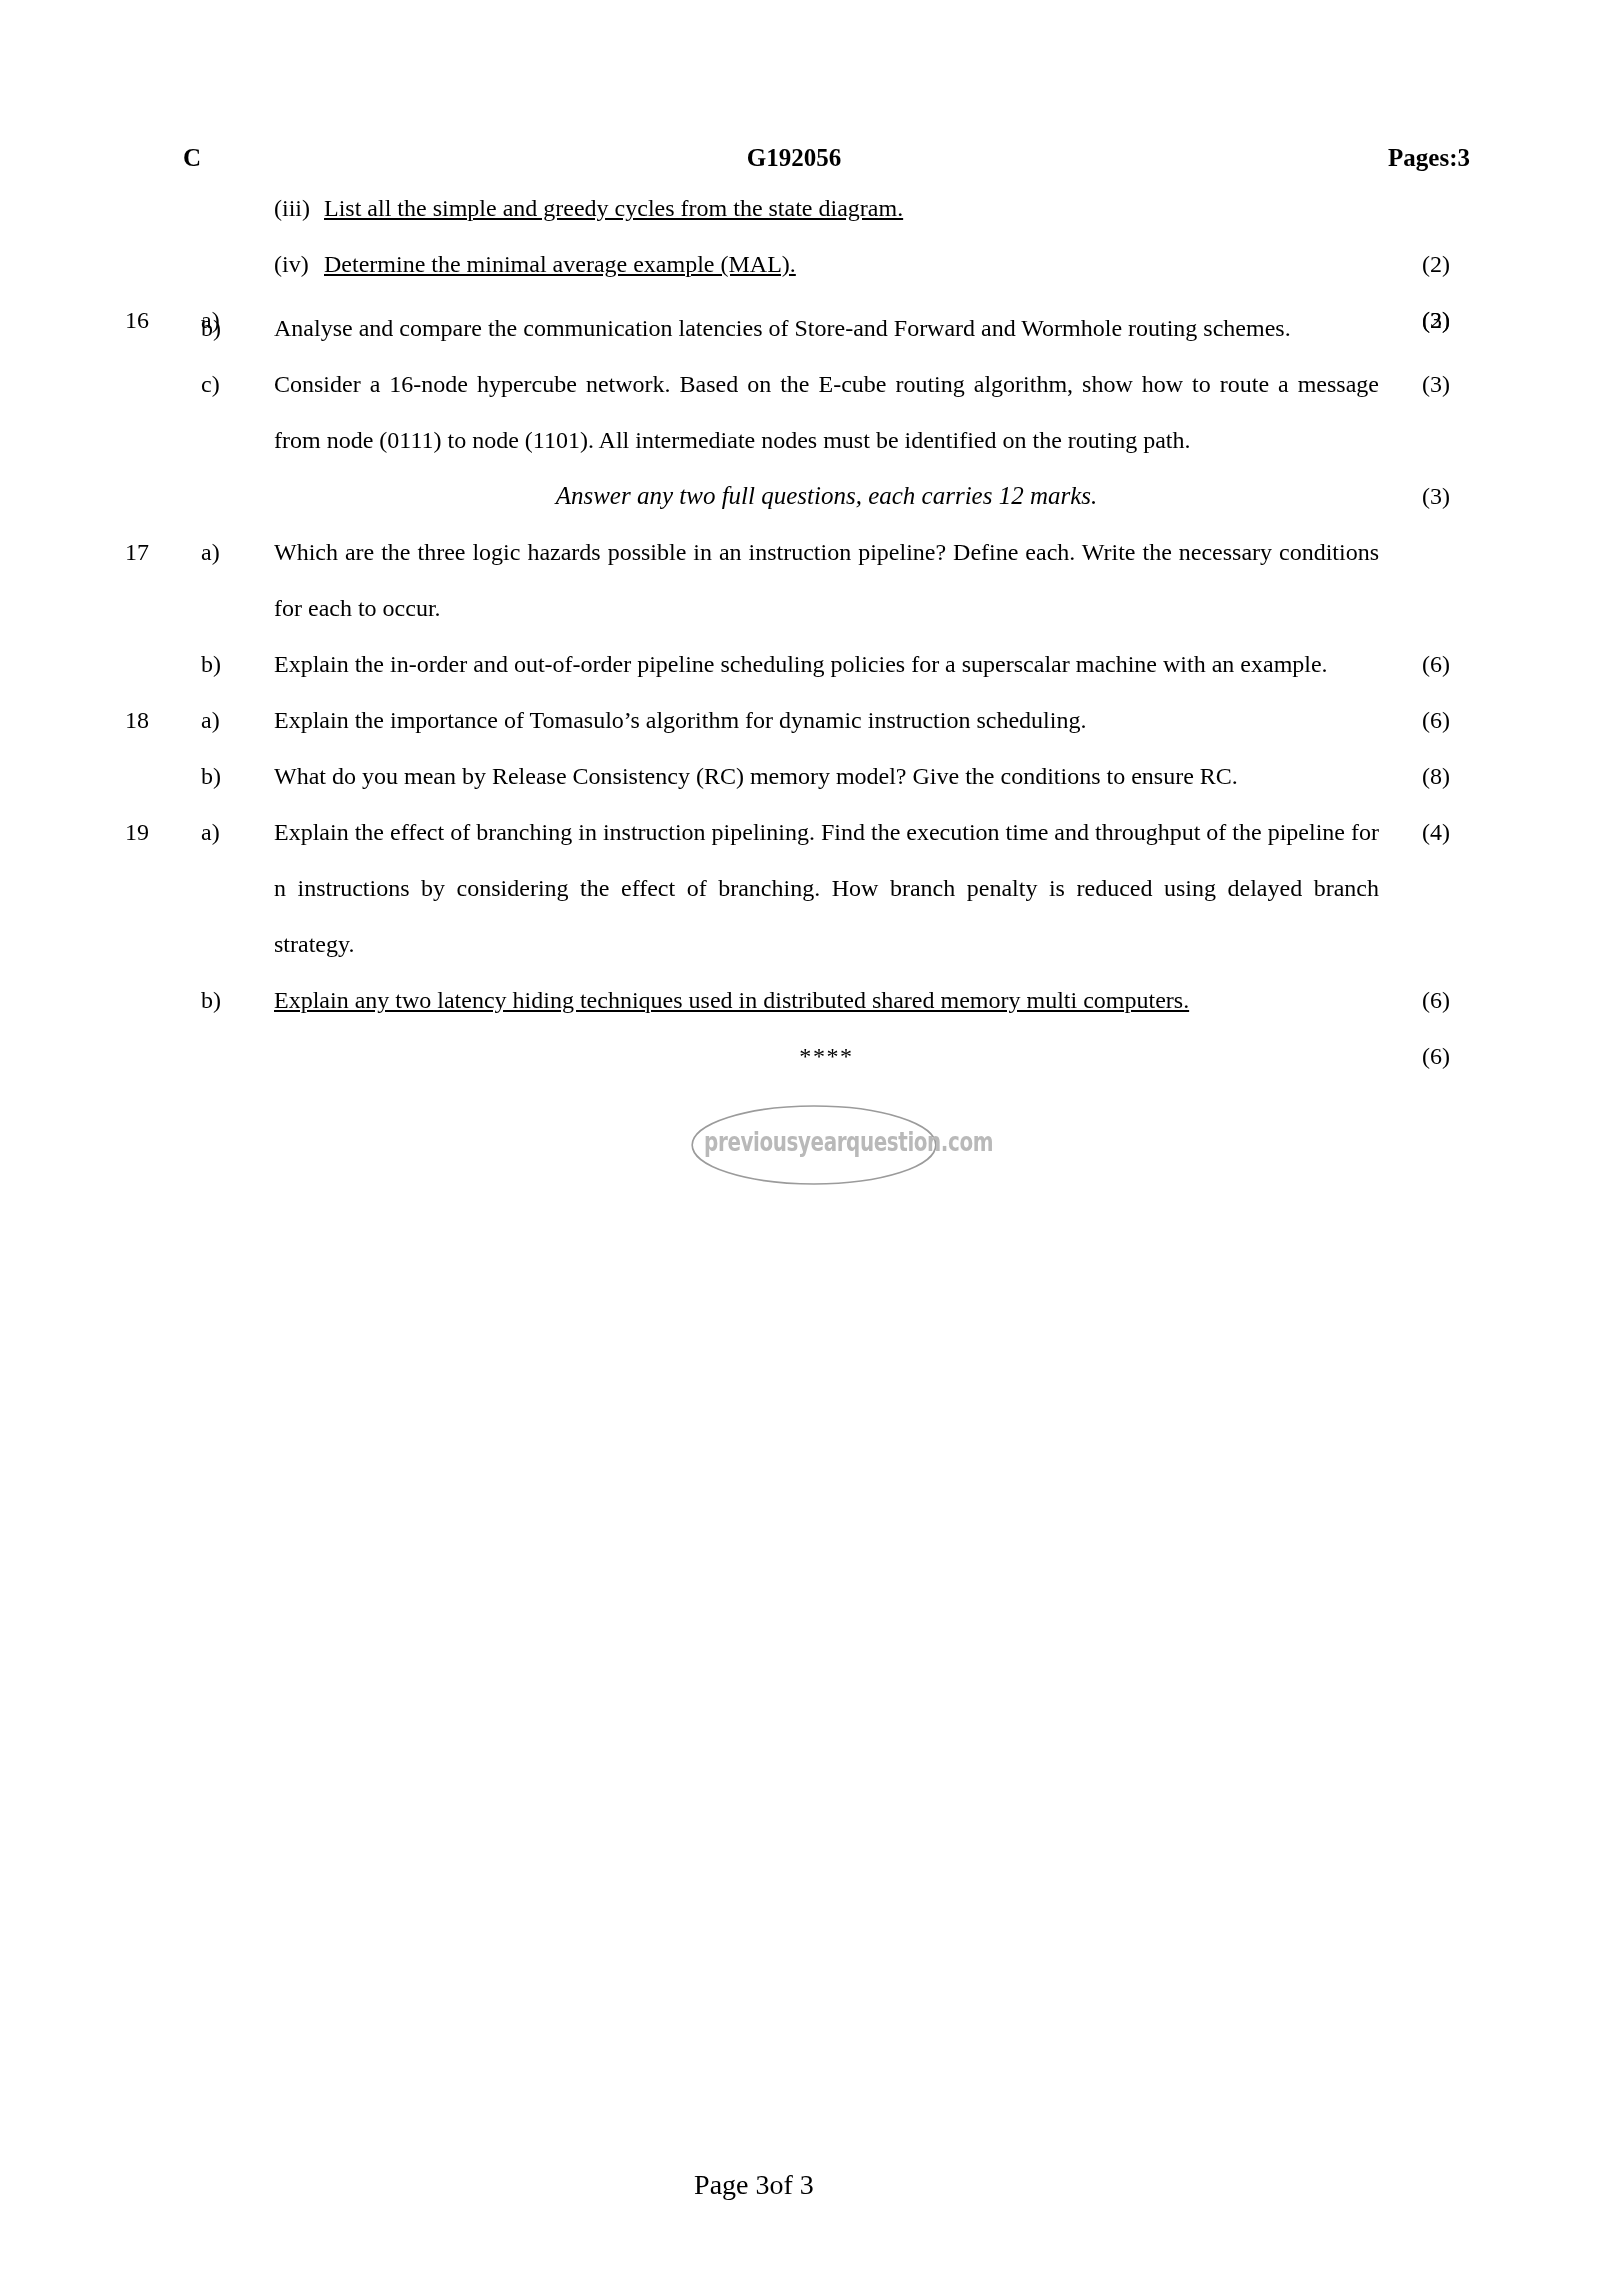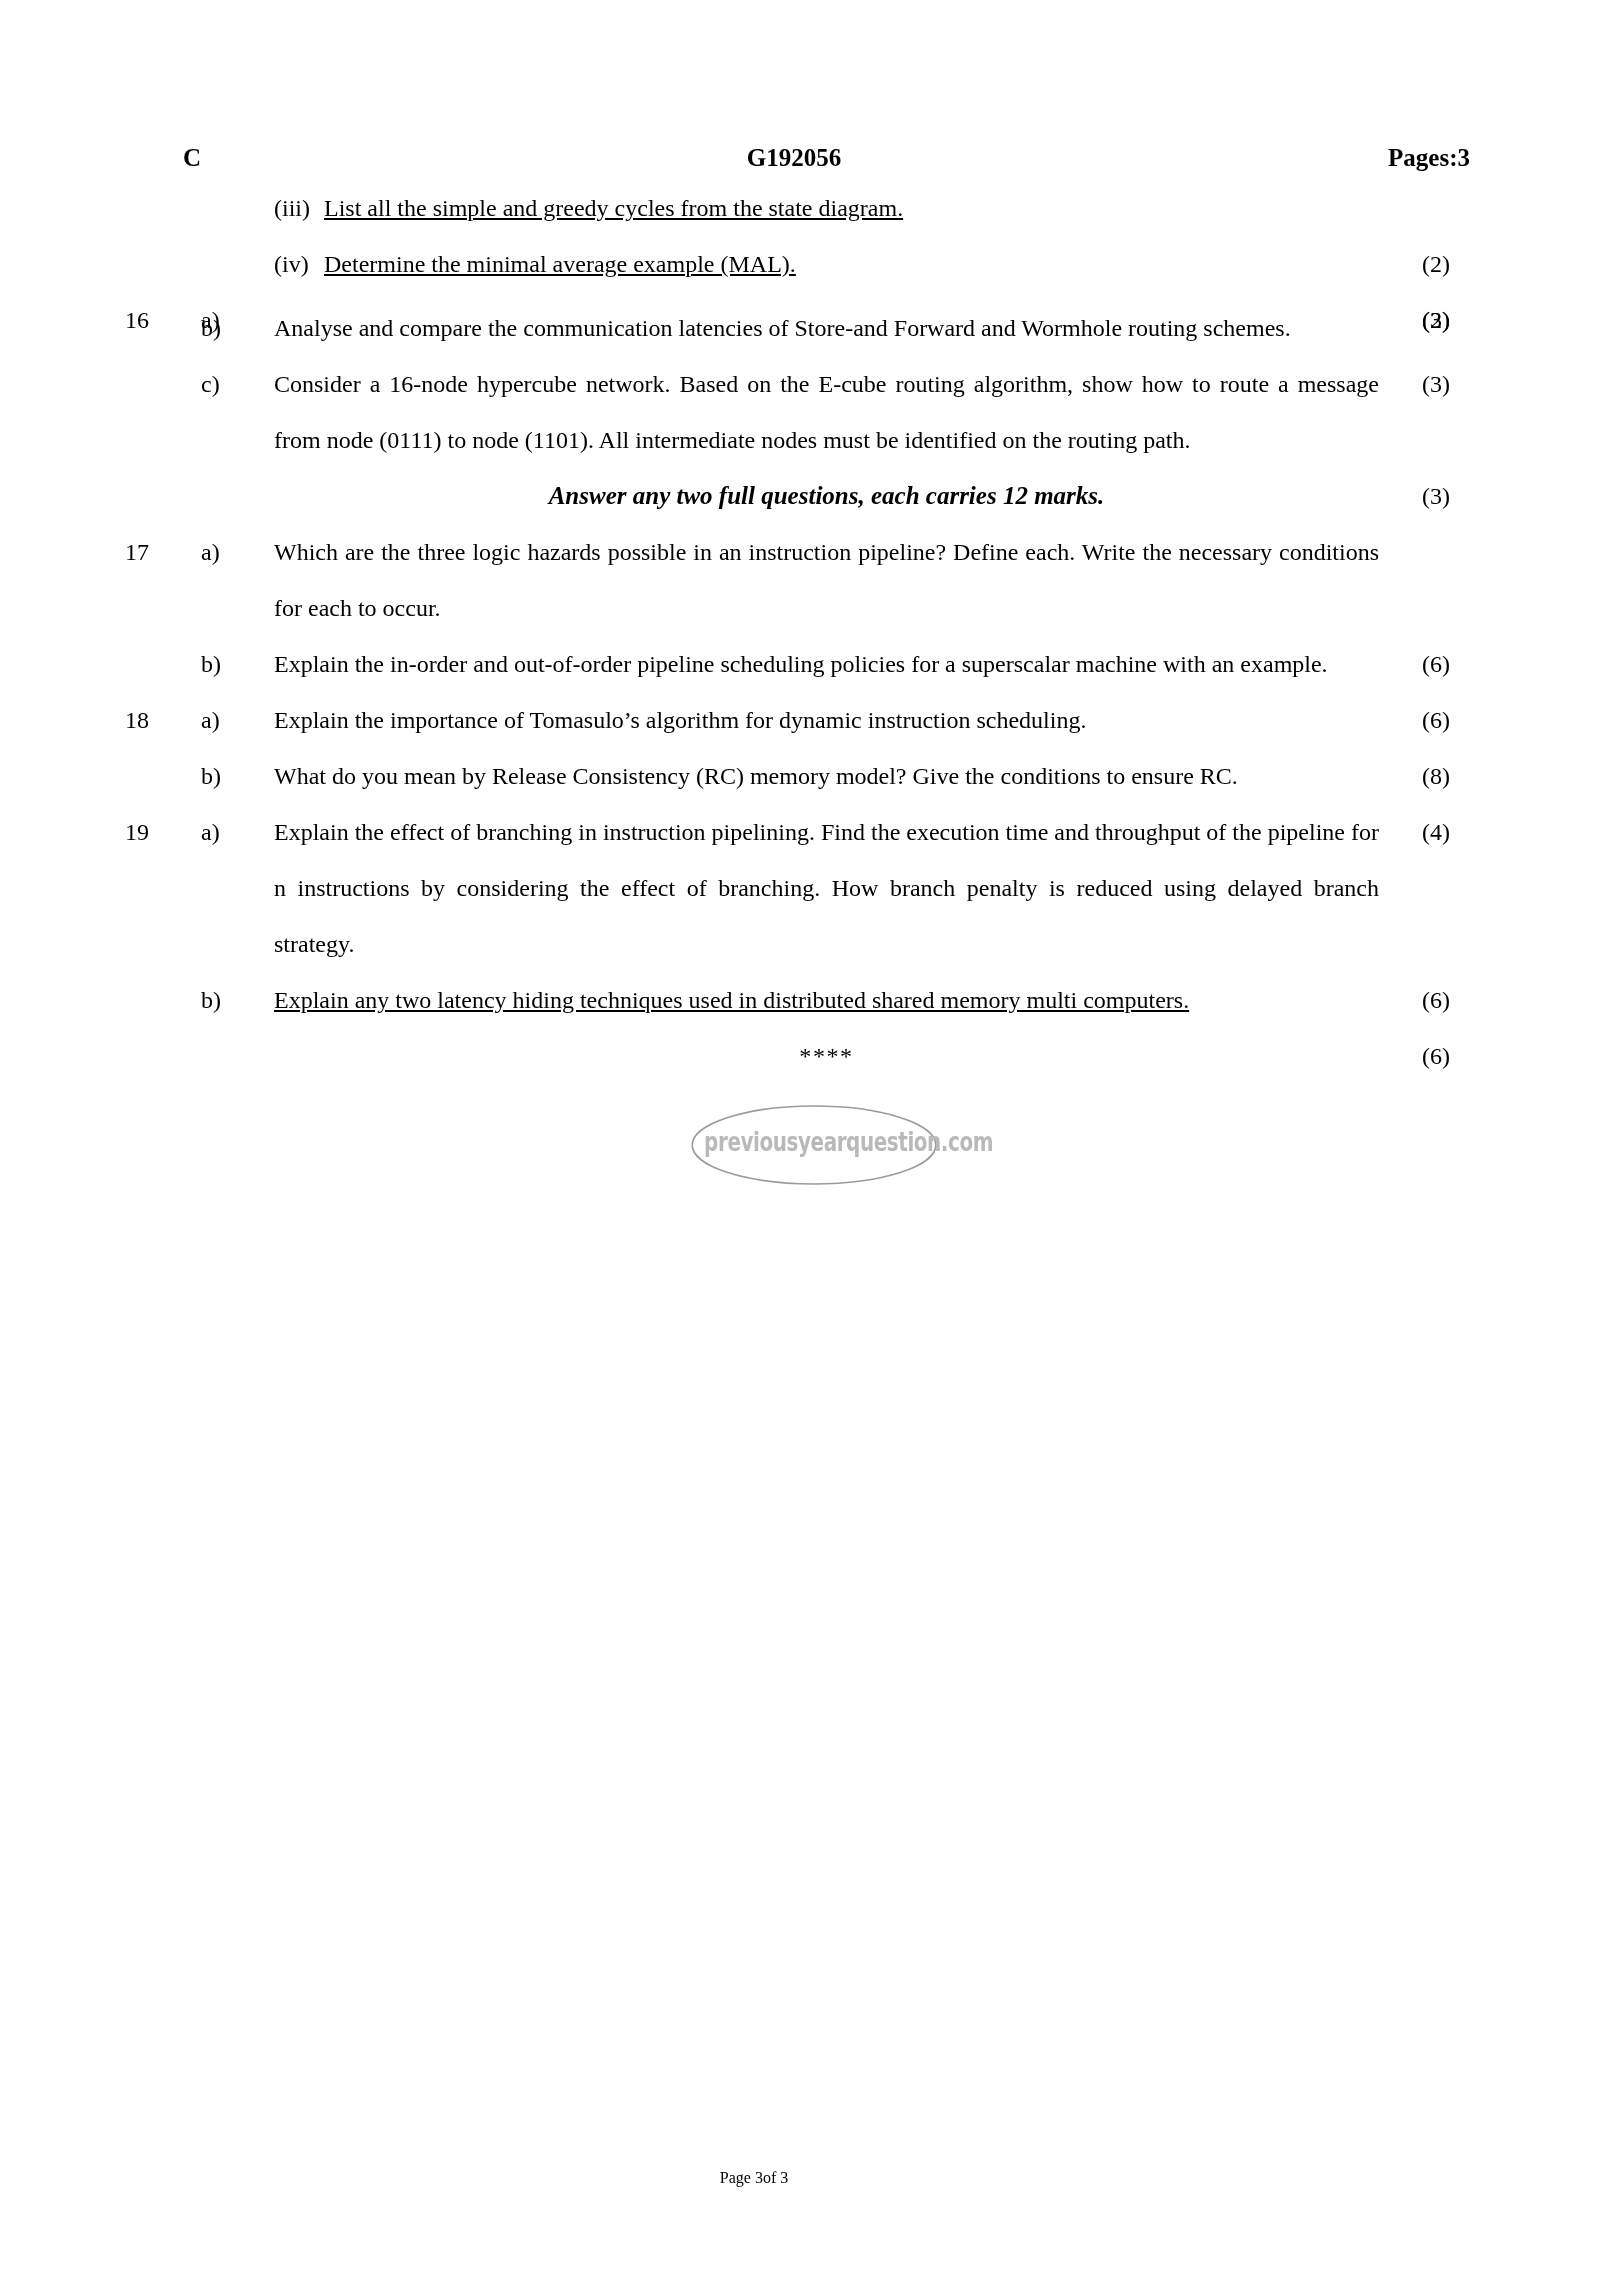--- a/index.html
+++ b/index.html
@@ -92,21 +92,21 @@
     text-align: center;
     font-weight: bold;
     font-size: 25px;
     line-height: 56px;
     letter-spacing: 0.4px;
   }
   .part-sub {
     margin-left: 274px;
     margin-right: 244px;
     text-align: center;
-    font-weight: bold;
+    font-weight: normal;
     font-style: italic;
     font-size: 25px;
     line-height: 56px;
   }
 
   
   .end-mark {
     margin-left: 274px;
     margin-right: 244px;
     text-align: center;
@@ -115,21 +115,21 @@
     letter-spacing: 1.6px;
   }
 
   
   .footer {
     position: absolute;
     top: 2169px;
     left: 0;
     width: 1508px;
     text-align: center;
-    font-size: 16px;
+    font-size: 28px;
   }
 
   
   .watermark {
     position: absolute;
     left: 680px;
     top: 1084px;
     width: 268px;
     height: 122px;
     pointer-events: none;

